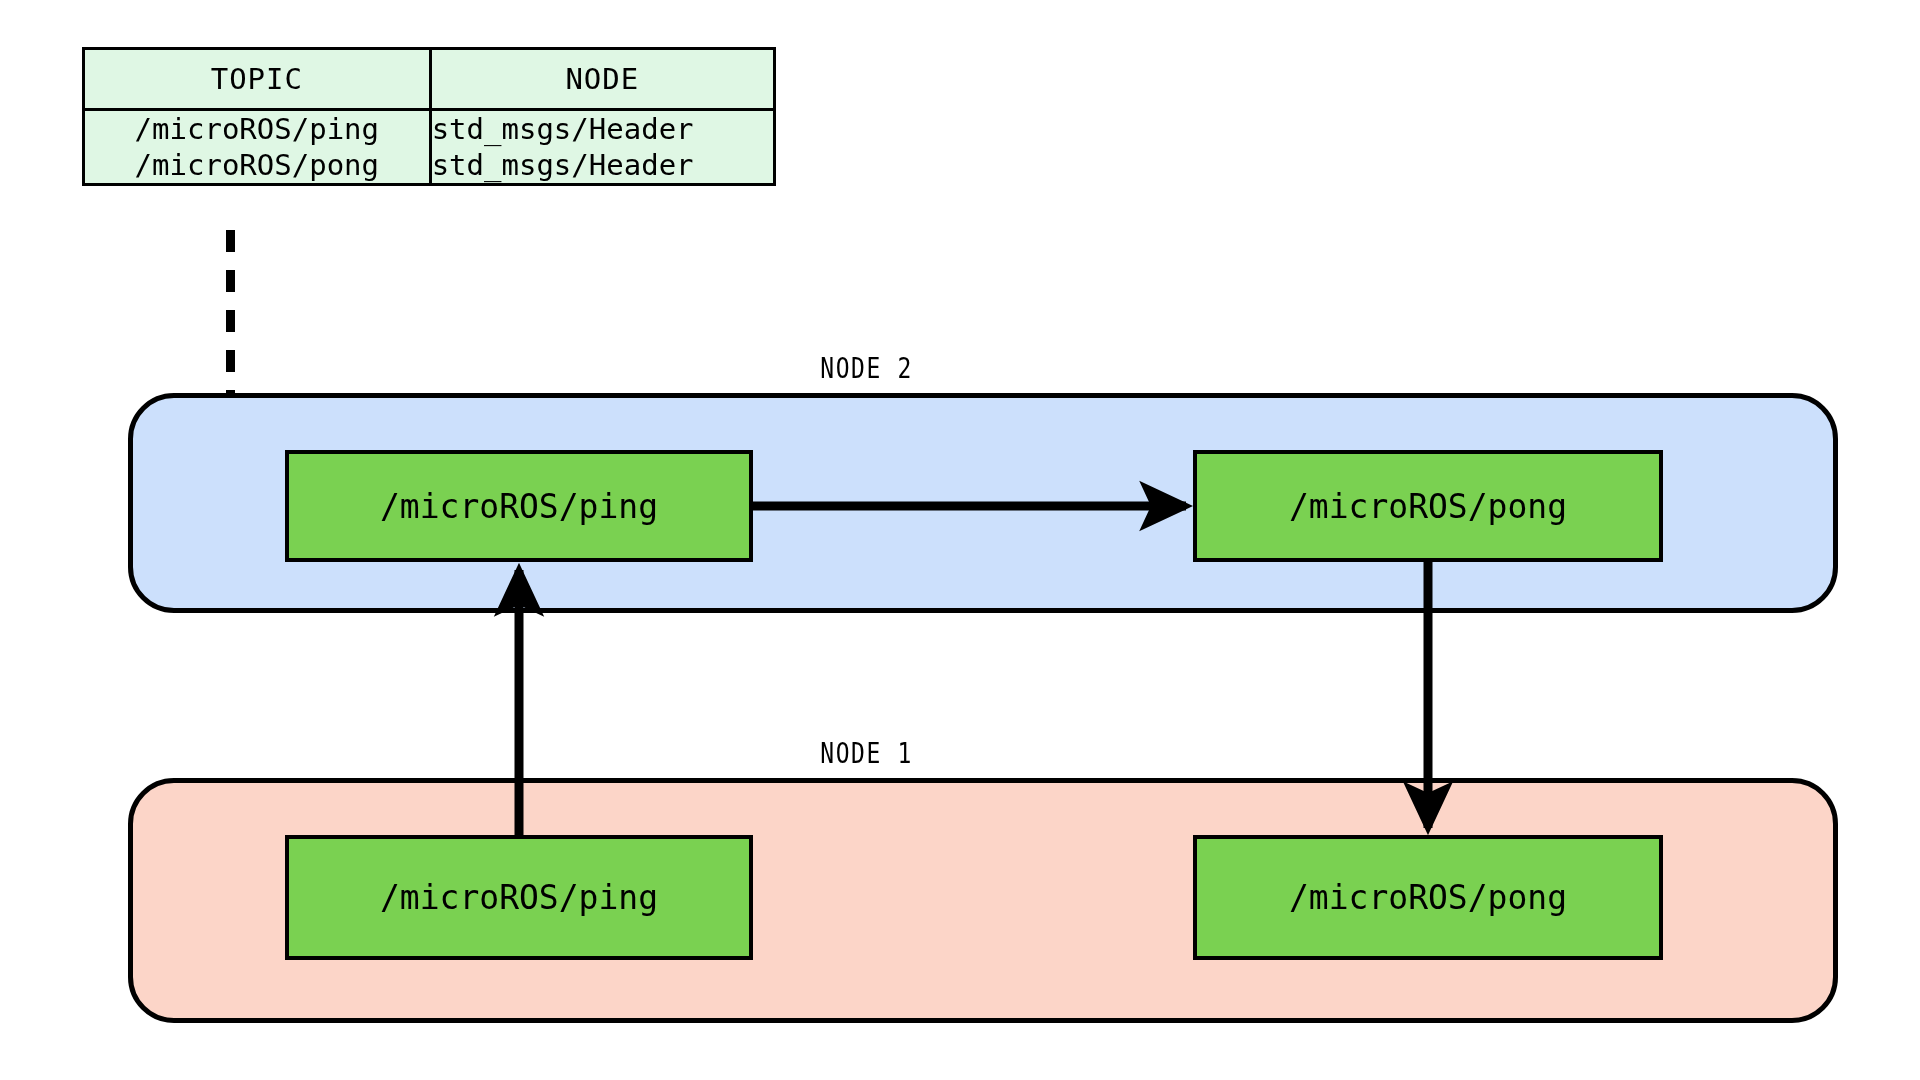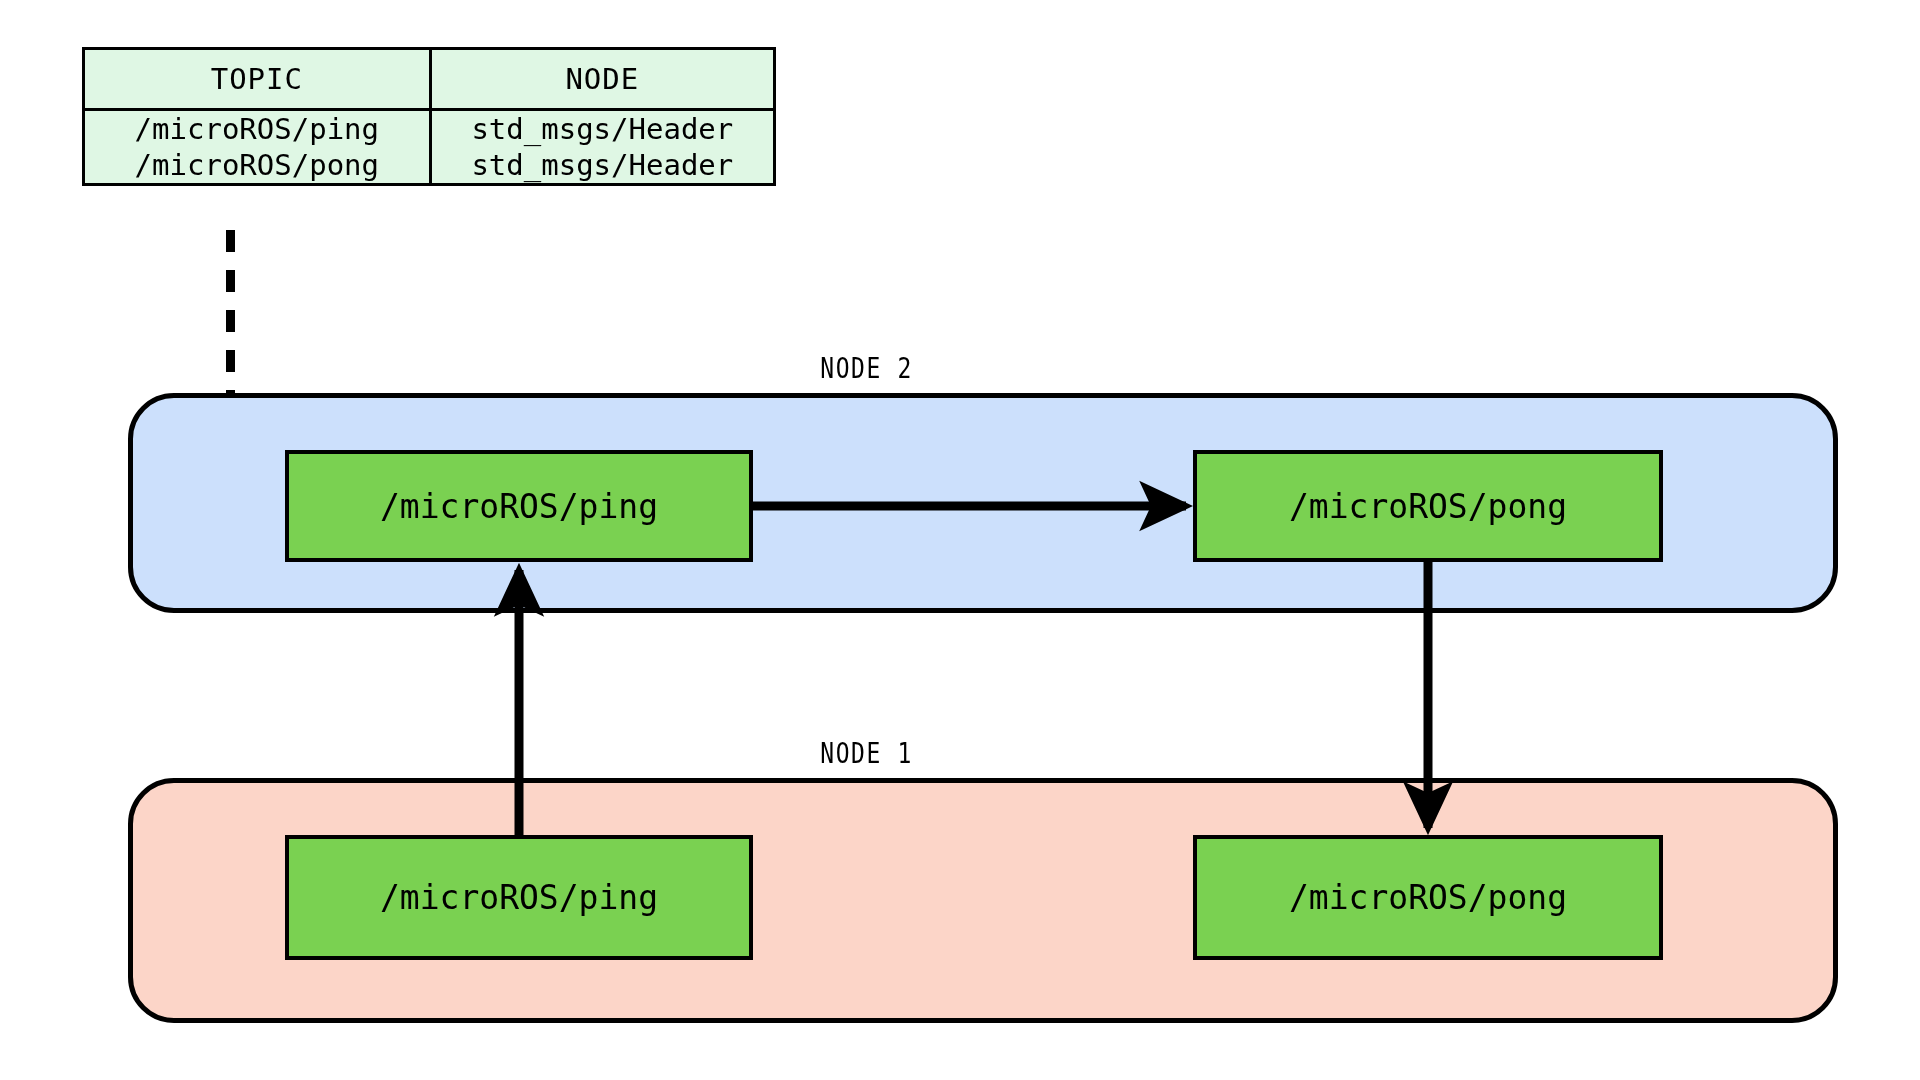--- a/index.html
+++ b/index.html
@@ -54,21 +54,21 @@
     color: #000000;
     white-space: pre;
   }
   .tt-body-cell.col-topic {
     border-right: 3px solid #000000;
     text-align: center;
     padding-left: 6px;
     padding-right: 6px;
   }
   .tt-body-cell.col-type {
-    text-align: center;
+    text-align: left;
     padding-left: 10px;
   }
 
   
   #dashed-connector {
     position: absolute;
     left: 226px;
     top: 230px;
     width: 9px;
     height: 165px;

